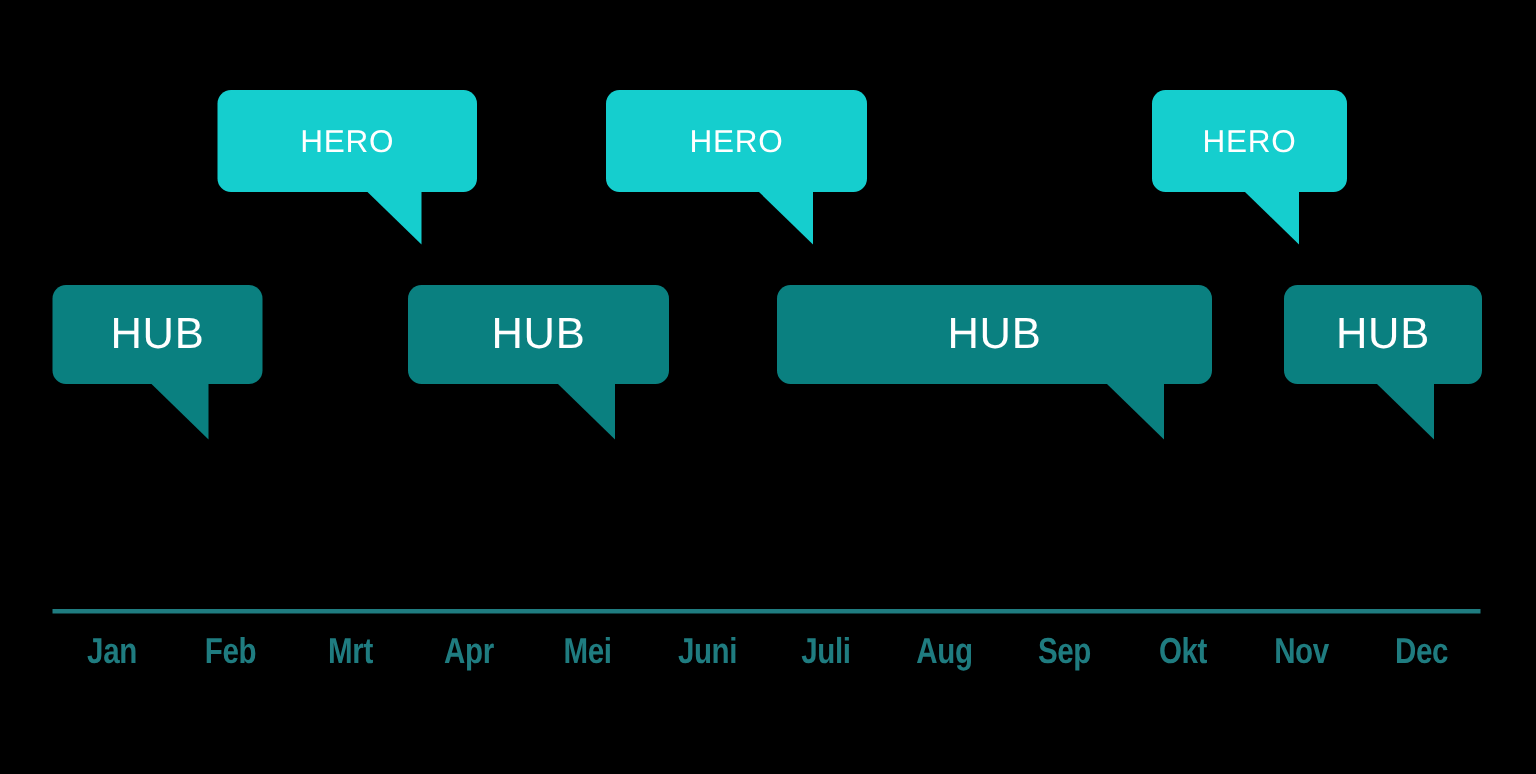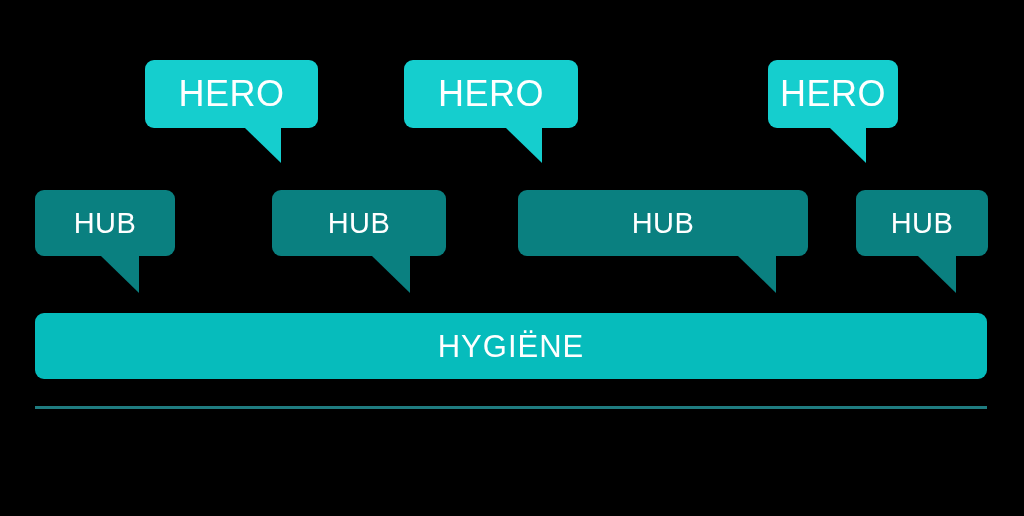--- a/index.html
+++ b/index.html
@@ -43,21 +43,21 @@
     height: 0;
     border-style: solid;
   }
 
   
   .hero {
     background: #15CECE;
     height: 68px;
     top: 60px;
   }
-  .hero .bubble-label { font-size: 36px; }
+  .hero .bubble-label { font-size: 21px; }
   .hero .tail {
     bottom: -35px;
     border-width: 35px 0 0 36px;
     border-color: #15CECE transparent transparent transparent;
   }
 
   
   .hub {
     background: #0A8080;
     height: 66px;
@@ -154,20 +154,31 @@
   <div class="bubble hub" style="left:518px; width:290px;">
     <span class="bubble-label">HUB</span>
     <span class="tail" style="left:220px;"></span>
   </div>
 
   <div class="bubble hub" style="left:856px; width:132px;">
     <span class="bubble-label">HUB</span>
     <span class="tail" style="left:62px;"></span>
   </div>
 
-  <div id="hygiene-bar">
-    <span class="bar-label">HYGIËNE</span>
-  </div>
 
   <div id="axis-line"></div>
 
+  <div id="month-row">
+    <span class="month">Jan</span>
+    <span class="month">Feb</span>
+    <span class="month">Mrt</span>
+    <span class="month">Apr</span>
+    <span class="month">Mei</span>
+    <span class="month">Juni</span>
+    <span class="month">Juli</span>
+    <span class="month">Aug</span>
+    <span class="month">Sep</span>
+    <span class="month">Okt</span>
+    <span class="month">Nov</span>
+    <span class="month">Dec</span>
+  </div>
 
 </div>
 
 </body></html>

